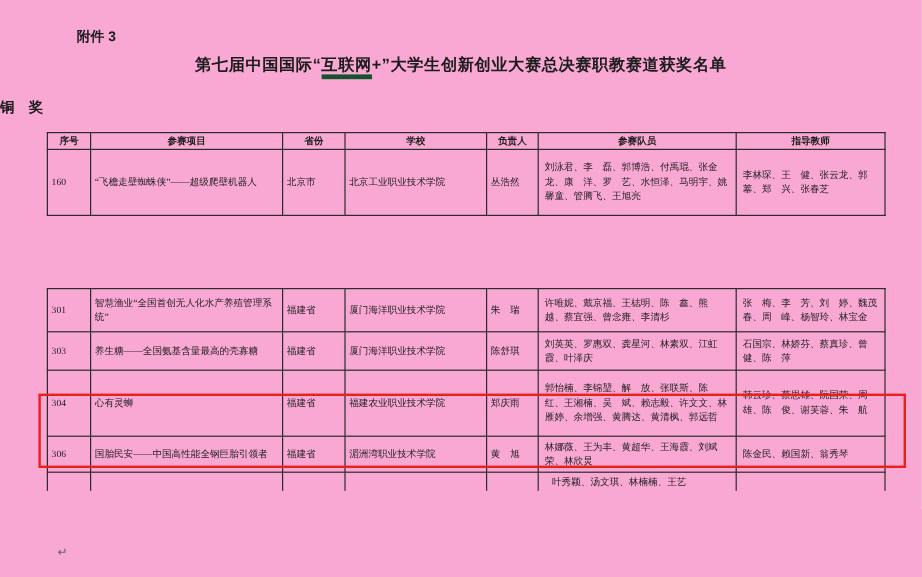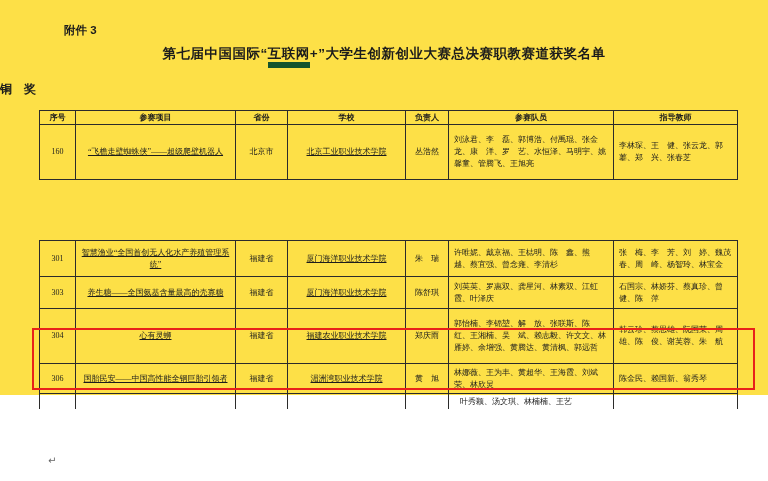--- a/index.html
+++ b/index.html
@@ -1,34 +1,34 @@
 <!DOCTYPE html>
 <html><head>
 <meta charset="utf-8">
 <style>
   html,body{margin:0;padding:0;}
   body{width:768px;height:481px;background:#fff;overflow:hidden;
        font-family:"Liberation Serif","DejaVu Serif",serif;color:#1c1c1c;}
-  .doc{position:relative;width:768px;height:395px;background:#fde047;}
+  .doc{position:relative;width:768px;height:481px;background:#f9a8d4;}
   .attachment{position:absolute;top:23px;left:64px;font-size:11.5px;font-weight:700;
       font-family:"Liberation Sans","DejaVu Sans",sans-serif;}
   .title{position:absolute;top:45px;left:0;width:100%;text-align:center;font-size:13.5px;
       font-weight:700;font-family:"Liberation Sans","DejaVu Sans",sans-serif;letter-spacing:.5px;}
-  .title .ul{border-bottom:6px solid #14532d;padding-bottom:1px;}
+  .title .ul{border-bottom:4px solid #14532d;padding-bottom:1px;}
   .award{position:absolute;top:81px;left:0;width:100%;font-size:12px;
       font-weight:700;font-family:"Liberation Sans","DejaVu Sans",sans-serif;}
   table{border-collapse:collapse;table-layout:fixed;position:absolute;left:39px;}
   .t1{top:110px;}
   .t2{top:240px;}
   td,th{border:1px solid #2b2b2b;font-size:8px;line-height:1.5;padding:1px 3px;
       vertical-align:middle;overflow:hidden;word-break:break-all;}
   th{font-family:"Liberation Sans","DejaVu Sans",sans-serif;font-weight:700;
       text-align:center;padding:0 2px;}
-  .c-no,.c-prov,.c-lead{text-align:center;}
-  .c-proj,.c-school{text-align:center;text-decoration:underline;}
+  .c-no,.c-prov,.c-lead{}
+  .c-proj,.c-school{text-align:left;}
   .c-mem,.c-teach{text-align:left;padding:1px 5px;}
   tr.partial td{vertical-align:top;border-bottom:none;padding-top:2px;padding-left:11px;}
   .hl-box{position:absolute;left:32px;top:328px;width:719px;height:58px;
       border:2px solid #e8211a;pointer-events:none;z-index:5;}
   .pmark{position:absolute;left:48px;top:455px;font-size:10px;color:#666;
       font-family:"DejaVu Sans",sans-serif;}
 </style>
 </head>
 <body>
 

